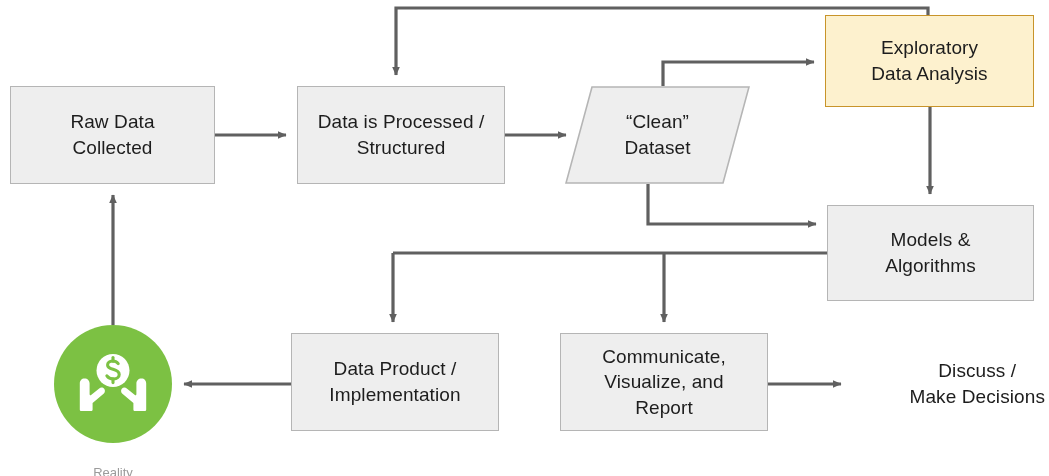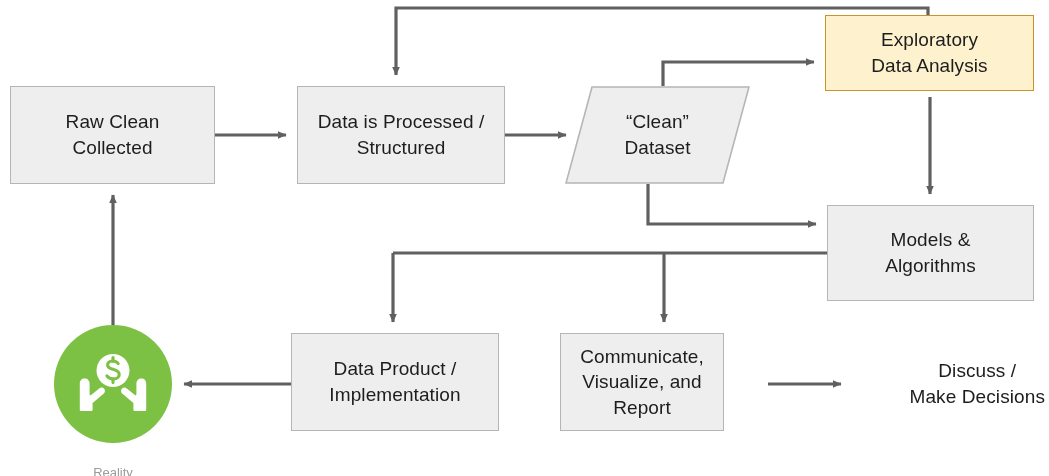--- a/index.html
+++ b/index.html
@@ -116,53 +116,53 @@
 
       <path d="M291,384 L184,384" marker-end="url(#arrowhead)"></path>
 
       <path d="M113,325 L113,195" marker-end="url(#arrowhead)"></path>
 
       <path d="M768,384 L841,384" marker-end="url(#arrowhead)"></path>
     </g>
   </svg>
 
   <div class="node box" style="left:10px; top:86px; width:205px; height:98px;">
-    <span style="white-space:pre-line;">Raw Clean
+    <span style="white-space:pre-line;">Raw Data
 Collected</span>
   </div>
 
   <div class="node box" style="left:297px; top:86px; width:208px; height:98px;">
     <span style="white-space:pre-line;">Data is Processed /
 Structured</span>
   </div>
 
   <div class="node data-shape" style="left:565px; top:86px; width:185px; height:98px;">
     <svg class="para-bg" viewBox="0 0 185 98" preserveAspectRatio="none" xmlns="http://www.w3.org/2000/svg">
       <polygon points="27,1 184,1 158,97 1,97" fill="#eeeeee" stroke="#b5b5b5" stroke-width="1.6"></polygon>
     </svg>
     <span class="para-label" style="white-space:pre-line;">“Clean”
 Dataset</span>
   </div>
 
-  <div class="node accent" style="left:825px; top:15px; width:209px; height:76px;">
+  <div class="node accent" style="left:825px; top:15px; width:209px; height:92px;">
     <span style="white-space:pre-line;">Exploratory
 Data Analysis</span>
   </div>
 
   <div class="node box" style="left:291px; top:333px; width:208px; height:98px;">
     <span style="white-space:pre-line;">Data Product /
 Implementation</span>
   </div>
 
   <div class="node box" style="left:827px; top:205px; width:207px; height:96px;">
     <span style="white-space:pre-line;">Models &amp;
 Algorithms</span>
   </div>
 
-  <div class="node box" style="left:560px; top:333px; width:164px; height:98px;">
+  <div class="node box" style="left:560px; top:333px; width:208px; height:98px;">
     <span style="white-space:pre-line;">Communicate,
 Visualize, and
 Report</span>
   </div>
 
   <div class="node plain" style="left:855px; top:355px; width:190px; height:58px;justify-content:flex-end;">
     <span style="white-space:pre-line;">Discuss /
 Make Decisions</span>
   </div>
 

